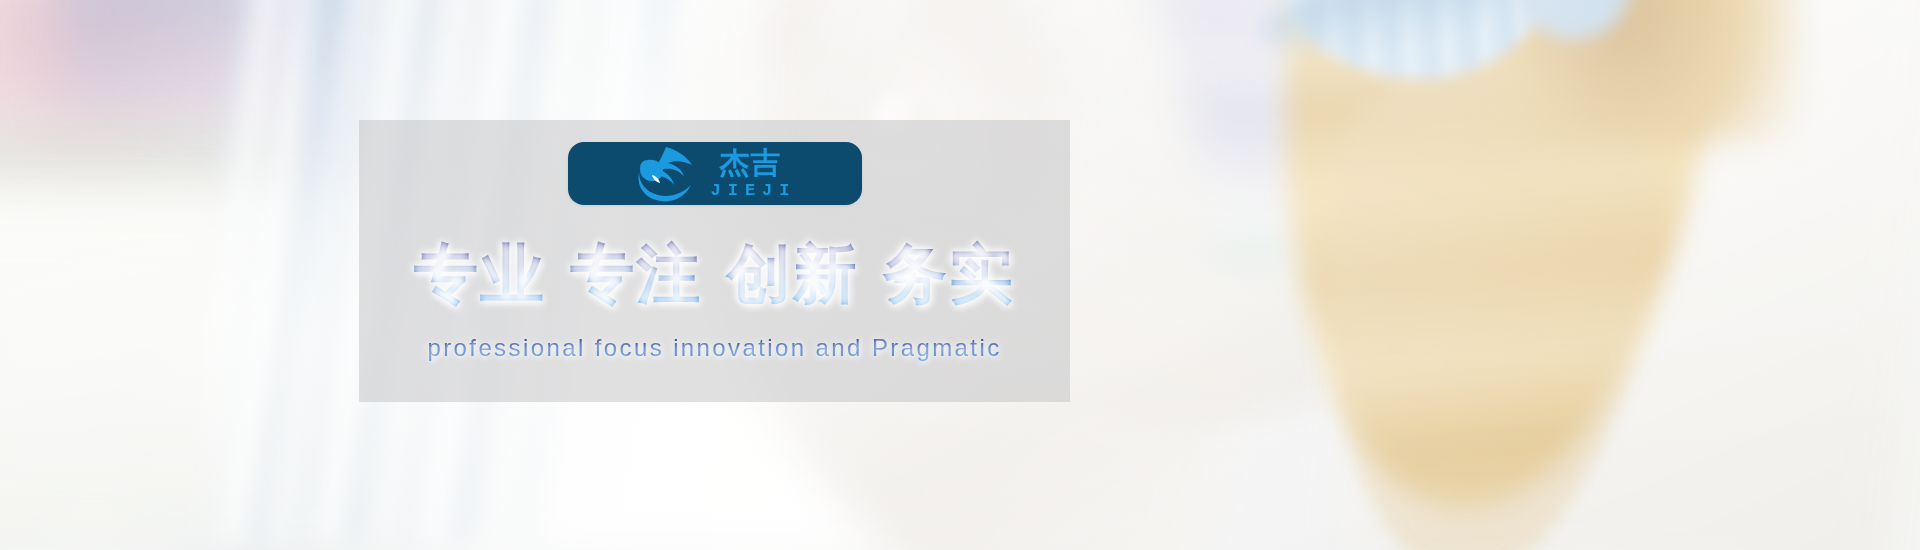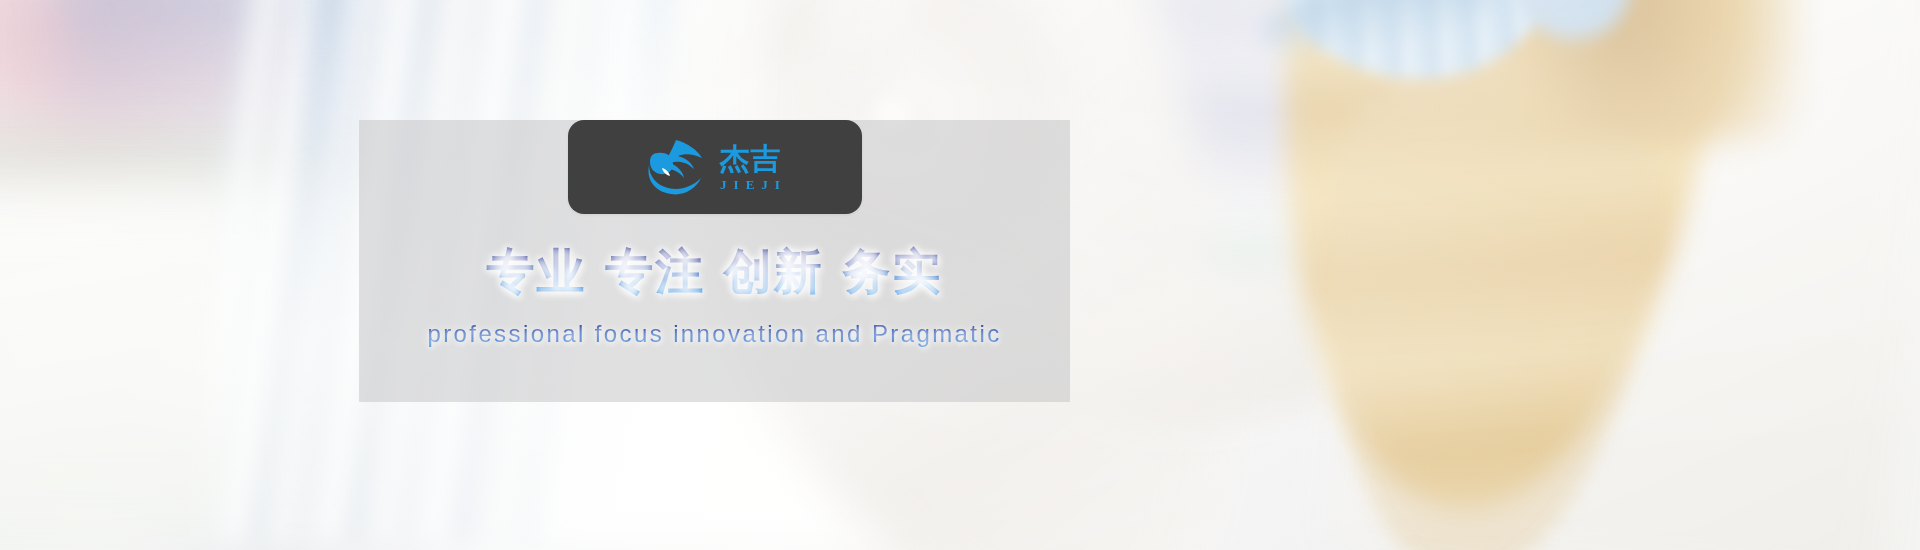--- a/index.html
+++ b/index.html
@@ -205,44 +205,45 @@
   
   .panel{
     position:absolute;
     left:359px;top:120px;width:711px;height:282px;
     background:rgba(196,196,198,.52);
     display:flex;flex-direction:column;align-items:center;
   }
 
   
   .logo-badge{
-    width:294px;height:94px;
-    background:#404040;
+    margin-top:22px;
+    width:294px;height:63px;
+    background:#0c4a6e;
     border-radius:16px;
     display:flex;align-items:center;justify-content:center;
     gap:10px;
     box-shadow:0 1px 3px rgba(0,0,0,.07);
   }
   .logo-mark{width:62px;height:58px;flex:0 0 auto;display:block;}
   .logo-words{display:flex;flex-direction:column;align-items:center;line-height:1;}
   .logo-cn{
     font-family:"DejaVu Sans","Liberation Sans",sans-serif;
     font-size:30px;font-weight:700;color:#1b9ae0;letter-spacing:1px;
   }
   .logo-en{
-    font-family:Liberation Serif, serif;
-    font-size:13px;font-weight:700;color:#1b9ae0;
+    font-family:Liberation Mono, monospace;
+    font-size:17px;font-weight:700;color:#1b9ae0;
     letter-spacing:7px;margin-top:4px;margin-left:6px;
   }
 
   
   .headline{
     margin-top:26px;
     font-family:"DejaVu Sans","Liberation Sans",sans-serif;
-    font-size:48px;font-weight:700;
+    font-size:64px;font-weight:700;
     letter-spacing:2px;
     white-space:nowrap;
     position:relative;
     text-shadow:
       0 0 10px rgba(255,255,255,.95),
       2px 3px 7px rgba(255,255,255,.85),
       -2px -1px 6px rgba(255,255,255,.7);
   }
   .headline .grad{
     background:linear-gradient(180deg,

